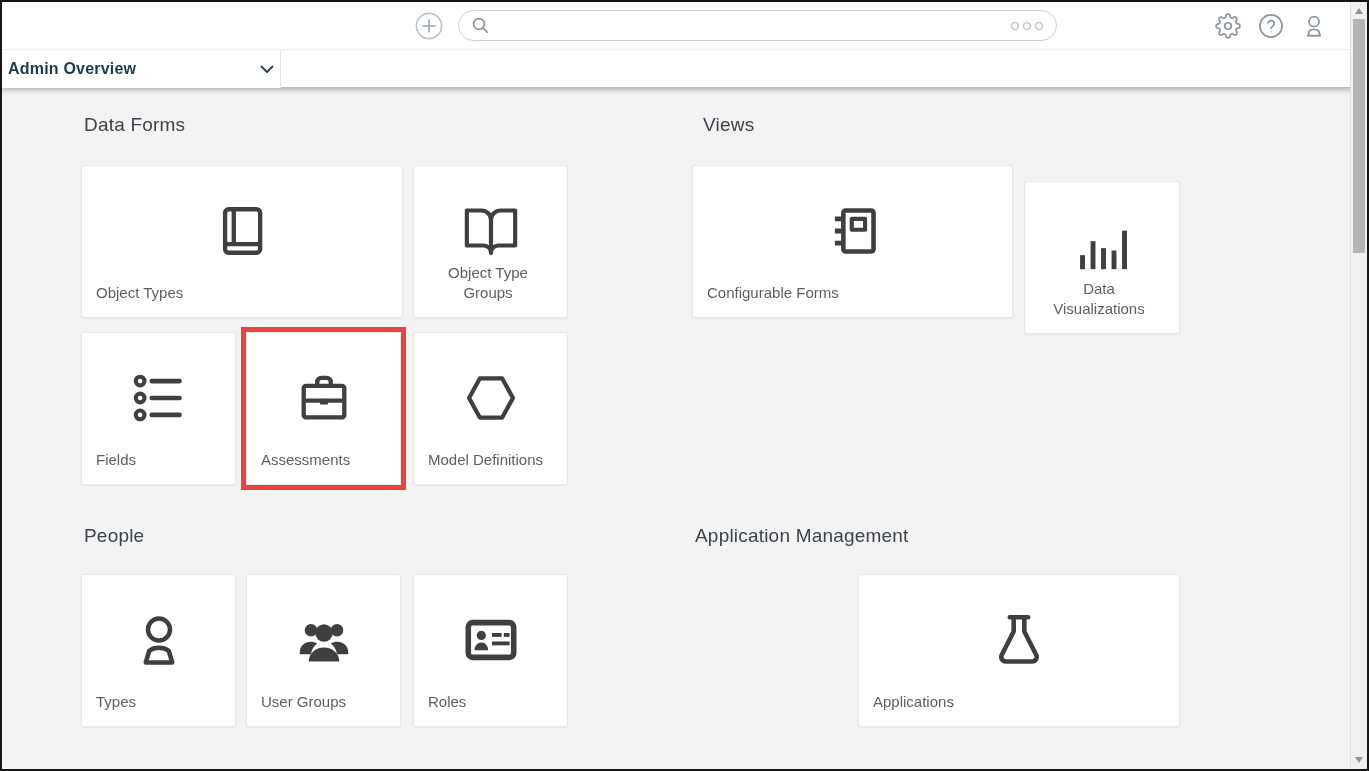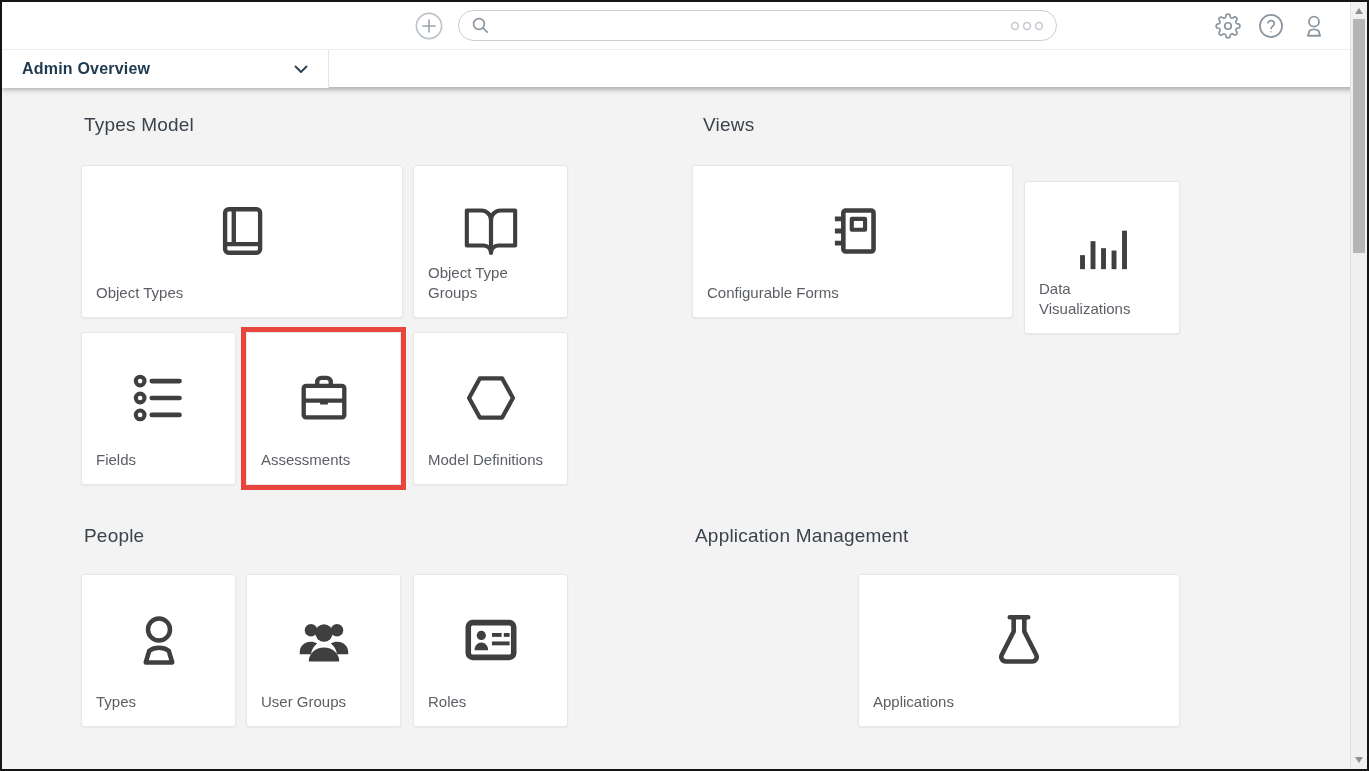--- a/index.html
+++ b/index.html
@@ -24,23 +24,23 @@
     font-size:14px; color:#444; font-family:"Liberation Sans", sans-serif;
   }
   .search .dots{ line-height:0; cursor:pointer; }
   
   .navrow{
     position:absolute; left:0; top:47px; right:0; height:38px;
     background:#ffffff; border-top:1px solid #ececec;
     box-shadow:0 3px 5px rgba(0,0,0,0.28); z-index:3;
   }
   .dropdown{
-    position:absolute; left:0; top:0; width:327px; height:38px;
+    position:absolute; left:0; top:0; width:279px; height:38px;
     border-right:1px solid #e4e4e4; background:#fff;
-    display:flex; align-items:center; padding:0 20px; cursor:pointer;
+    display:flex; align-items:center; padding:0 6px; cursor:pointer;
   }
   .dropdown .dd-label{
     font-size:16px; font-weight:700; color:#1e3a4f; letter-spacing:.2px;
   }
   .dropdown .chev{ margin-left:auto; line-height:0; color:#2a3d4f; }
   
   .content{ position:absolute; left:0; top:85px; right:0; bottom:0; background:#f3f3f3; z-index:1; }
   .sec-title{ position:absolute; font-size:19px; color:#3a434c; letter-spacing:.2px; }
   .tile{
     position:absolute; height:153px; background:#ffffff;
@@ -48,21 +48,21 @@
     box-shadow:0 1px 2px rgba(0,0,0,0.05); cursor:pointer;
   }
   .tile .ticon{
     position:absolute; left:0; right:0; top:34px; height:62px;
     display:flex; align-items:center; justify-content:center; color:#3f3f3f;
   }
   .tile .tlabel{
     position:absolute; left:14px; bottom:15px;
     font-size:15px; color:#5b5f64; line-height:1.3;
   }
-  .tile.small .tlabel{ max-width:120px; }
+  .tile.small .tlabel{ max-width:120px;text-align:center; }
   .hl-box{
     position:absolute; border:5px solid #e8453c; z-index:3; pointer-events:none;
   }
   
   .scrollbar{
     position:absolute; right:0; top:0; bottom:0; width:17px;
     background:#f0f0f0; border-left:1px solid #e1e1e1; z-index:9;
   }
   .sb-up,.sb-down{ position:absolute; left:4px; width:0; height:0; cursor:pointer;
     border-left:4px solid transparent; border-right:4px solid transparent; }
@@ -138,21 +138,21 @@
       <span class="chev">
         <svg width="14" height="9" viewBox="0 0 14 9" fill="none">
           <path d="M1.5 1.5l5.5 5.5 5.5-5.5" stroke="#2a3d4f" stroke-width="1.8" stroke-linecap="round" stroke-linejoin="round"></path>
         </svg>
       </span>
     </div>
   </div>
 
   <div class="content">
 
-    <div class="sec-title" style="left:82px; top:27px;">Types Model</div>
+    <div class="sec-title" style="left:82px; top:27px;">Data Forms</div>
     <div class="sec-title" style="left:693px; top:27px;margin-left:8px;">Views</div>
     <div class="sec-title" style="left:82px; top:438px;">People</div>
     <div class="sec-title" style="left:693px; top:438px;">Application Management</div>
 
     <div class="tile wide" style="left:79px; top:78px; width:322px;">
       <span class="ticon">
         <svg width="58" height="58" viewBox="0 0 24 24" fill="none" stroke="currentColor" stroke-width="1.8" stroke-linejoin="round">
           <rect x="5" y="3" width="14.5" height="18" rx="1.5"></rect>
           <path d="M8.6 3v14.4"></path>
           <path d="M5 17.4h14.5"></path>

